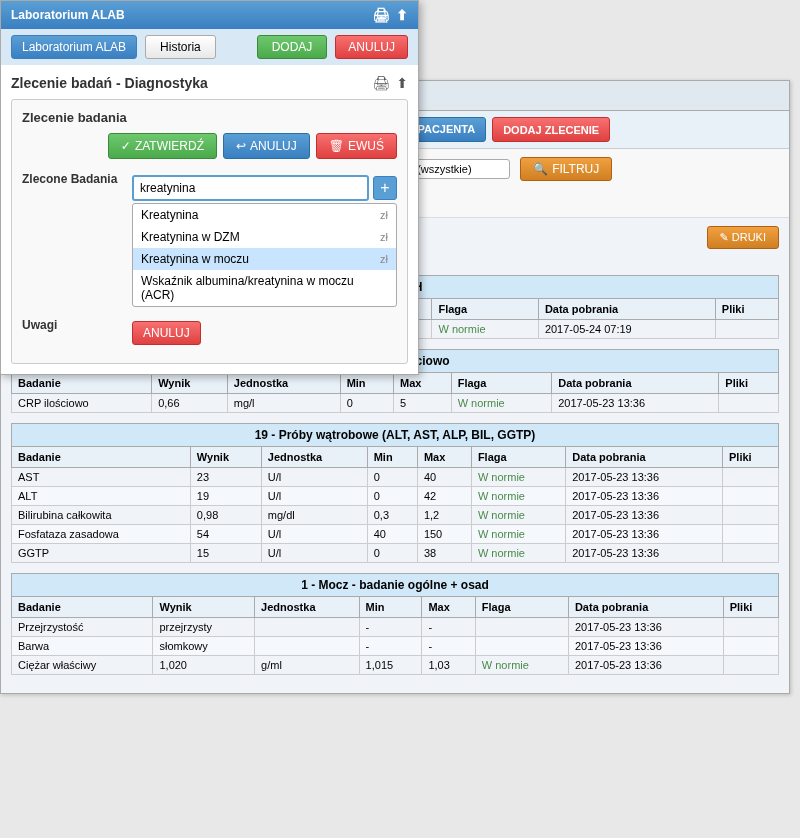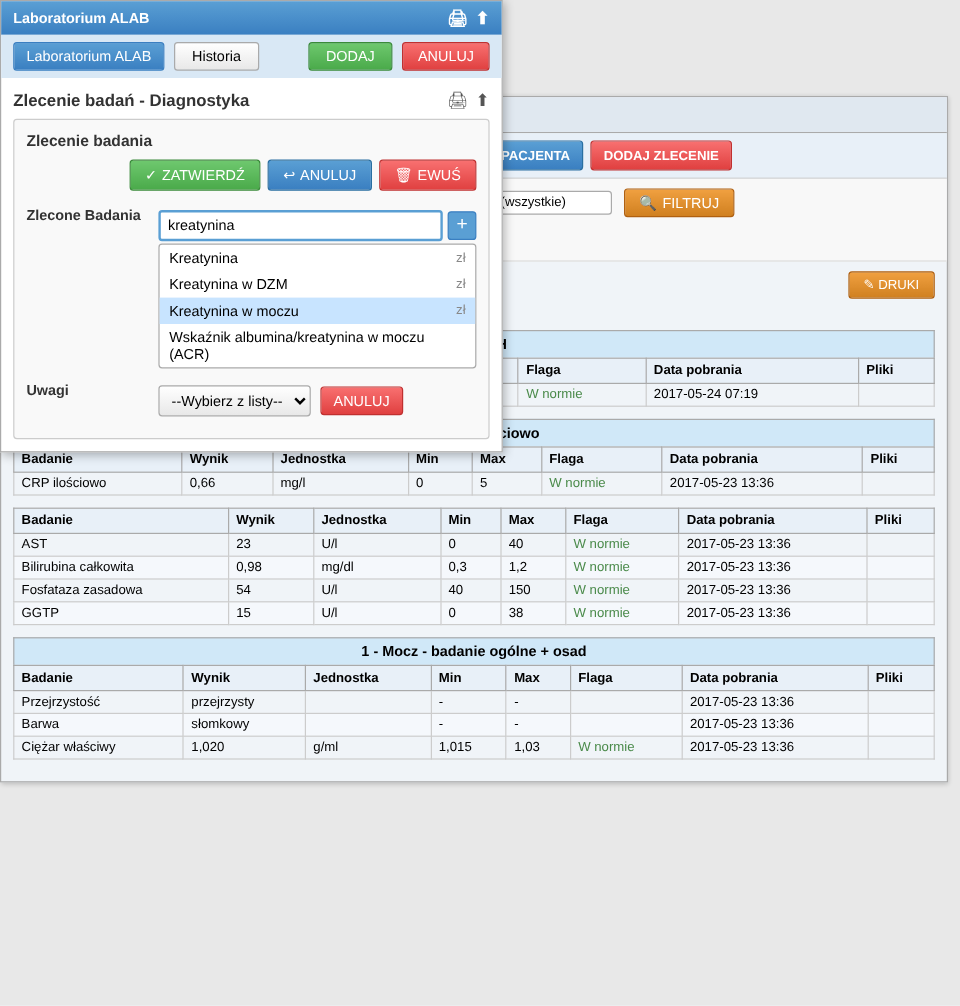--- a/index.html
+++ b/index.html
@@ -529,40 +529,51 @@
         <td>0</td>
         <td>5</td>
         <td class="norm">W normie</td>
         <td>2017-05-23 13:36</td>
         <td></td>
       </tr>
             </tbody>
           </table>
         </div>
         <div class="lab-section">
+          <div class="lab-section-header">19 - Próby wątrobowe (ALT, AST, ALP, BIL, GGTP)</div>
           <table class="lab-table">
             <thead>
               <tr>
                 <th>Badanie</th>
                 <th>Wynik</th>
                 <th>Jednostka</th>
                 <th>Min</th>
                 <th>Max</th>
                 <th>Flaga</th>
                 <th>Data pobrania</th>
                 <th>Pliki</th>
               </tr>
             </thead>
             <tbody>
               <tr>
         <td>AST</td>
         <td>23</td>
         <td>U/l</td>
         <td>0</td>
         <td>40</td>
+        <td class="norm">W normie</td>
+        <td>2017-05-23 13:36</td>
+        <td></td>
+      </tr>
+              <tr>
+        <td>ALT</td>
+        <td>19</td>
+        <td>U/l</td>
+        <td>0</td>
+        <td>42</td>
         <td class="norm">W normie</td>
         <td>2017-05-23 13:36</td>
         <td></td>
       </tr>
               <tr>
         <td>Bilirubina całkowita</td>
         <td>0,98</td>
         <td>mg/dl</td>
         <td>0,3</td>
         <td>1,2</td>
@@ -772,21 +783,18 @@
             <div class="dropdown-item">
               <span>Wskaźnik albumina/kreatynina w moczu (ACR)</span>
               <span class="price"></span>
             </div>
           </div>
         </div>
       </div>
       <div class="form-row">
         <div class="form-label">Uwagi</div>
         <div class="form-content uwagi-row">
-          <select class="select-list">
-            <option>--Wybierz z listy--</option>
-          </select>
           <button class="btn-anuluj-small">ANULUJ</button>
         </div>
       </div>
     </div>
   </div>
 </div>
 
 </body></html>

